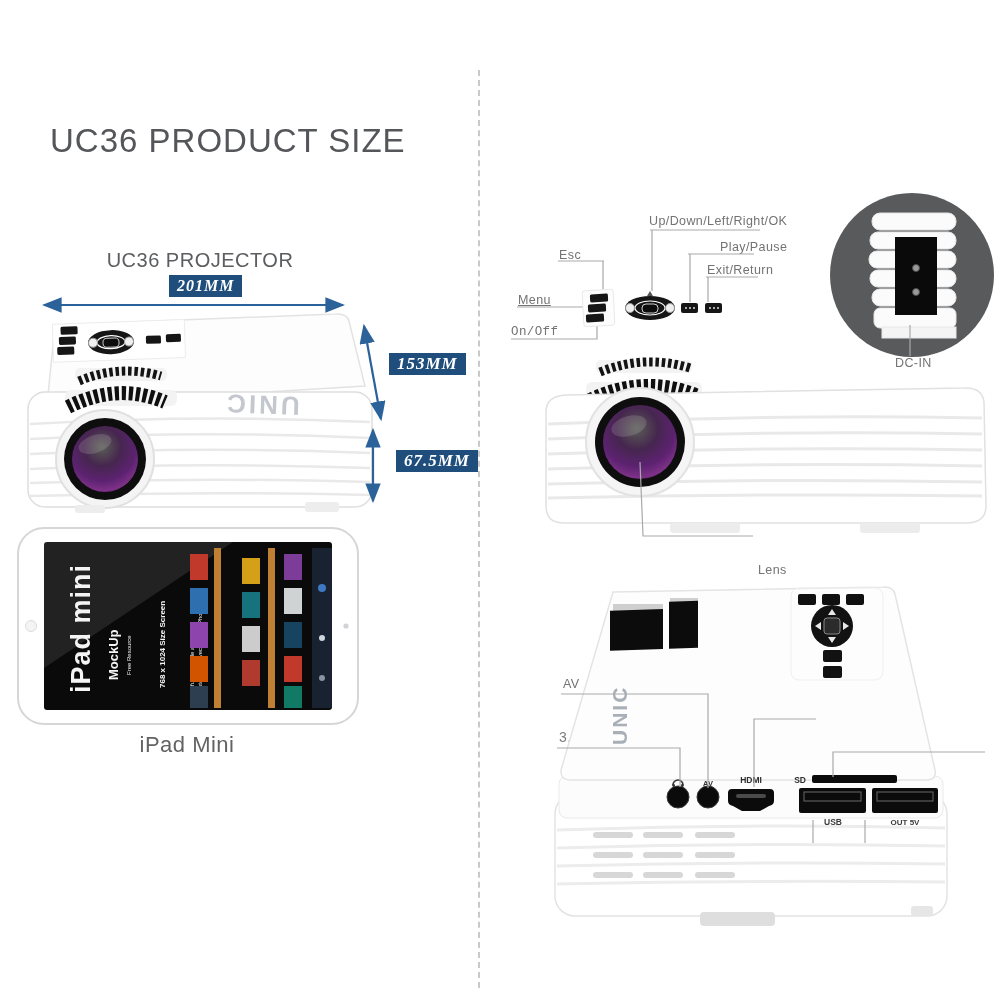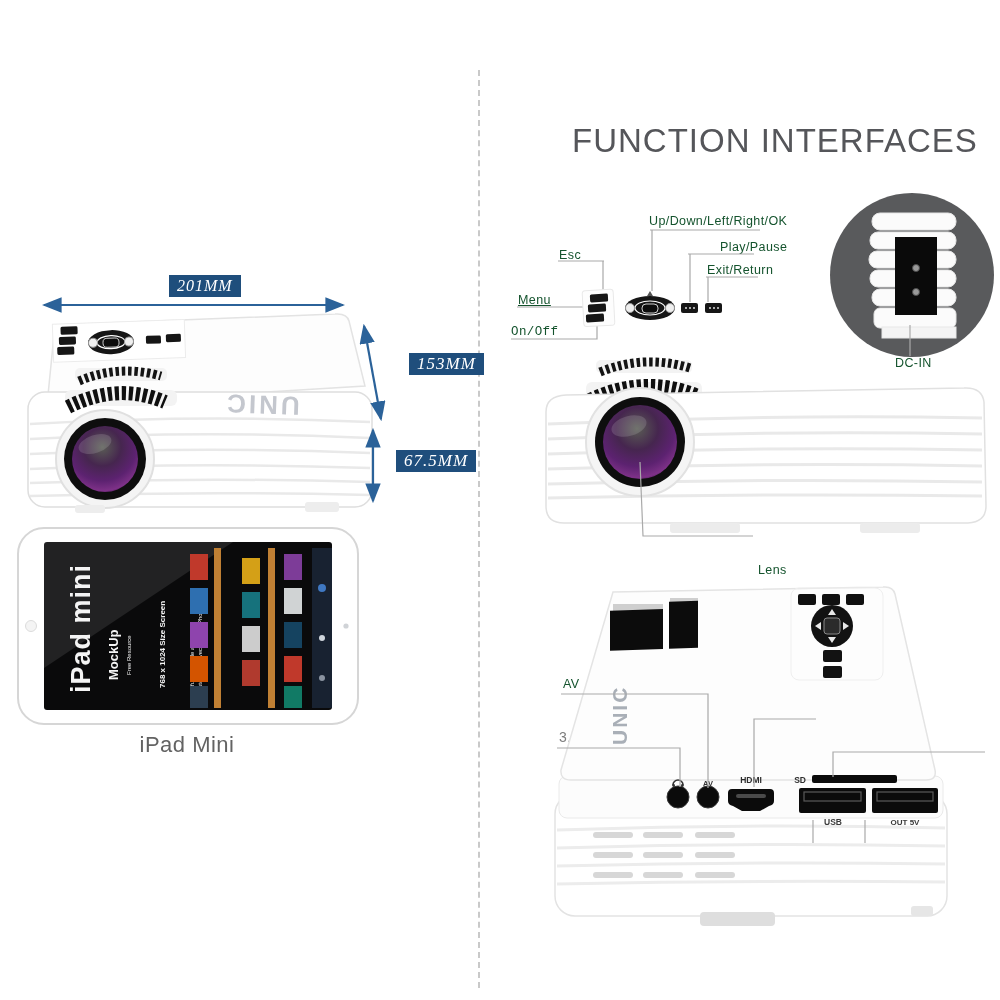--- a/index.html
+++ b/index.html
@@ -3,40 +3,42 @@
 <meta charset="utf-8">
 <style>
   html,body{margin:0;padding:0;background:#fff;}
   #stage{position:relative;width:1000px;height:1000px;background:#ffffff;overflow:hidden;
          font-family:"Liberation Sans",sans-serif;}
   .section-title{position:absolute;font-size:33px;font-weight:400;color:#55565a;
                  letter-spacing:1px;white-space:nowrap;}
   .sub-label{position:absolute;font-size:20px;color:#5c5d60;letter-spacing:.5px;
              white-space:nowrap;text-align:center;}
   .badge{position:absolute;background:#1f4e7c;color:#ffffff;
-         font-family:"Liberation Serif",serif;font-style:italic;font-weight:normal;
+         font-family:"Liberation Serif",serif;font-style:italic;font-weight:bold;
          font-size:16px;line-height:19px;padding:1px 8px 2px;letter-spacing:1px;white-space:nowrap;}
-  .callout{position:absolute;font-size:12.5px;color:#14532d;letter-spacing:.4px;white-space:nowrap;}
+  .callout{position:absolute;font-size:12.5px;color:#737373;letter-spacing:.4px;white-space:nowrap;}
   .caption{position:absolute;font-size:22px;color:#636363;letter-spacing:.5px;
            white-space:nowrap;text-align:center;}
   .divider{position:absolute;left:478px;top:70px;height:918px;width:0;
            border-left:2px dashed #c9c9c9;}
   svg{position:absolute;overflow:visible;}
 </style>
 </head>
 <body>
 
 <div id="stage">
 
   <div class="divider"></div>
 
-
+  <div class="section-title" style="left:50px;top:122px;">UC36 PRODUCT SIZE</div>
+
+  <div class="sub-label" style="left:100px;top:249px;width:200px;">UC36 PROJECTOR</div>
 
   <div class="badge" style="left:169px;top:275px;">201MM</div>
-  <div class="badge" style="left:389px;top:353px;font-size:17px;margin-left:20px;">153MM</div>
+  <div class="badge" style="left:389px;top:353px;font-size:17px;">153MM</div>
   <div class="badge" style="left:396px;top:426px;font-size:17px;margin-top:24px;">67.5MM</div>
 
   <svg style="left:15px;top:302px;width:370px;height:215px;" viewBox="0 0 370 215">
     <defs>
       <radialGradient id="lensG" cx="46%" cy="32%" r="75%">
         <stop offset="0%" stop-color="#5a5d55"></stop>
         <stop offset="38%" stop-color="#46264f"></stop>
         <stop offset="68%" stop-color="#5c2270"></stop>
         <stop offset="88%" stop-color="#7e3188"></stop>
         <stop offset="100%" stop-color="#2c0a36"></stop>
@@ -126,21 +128,20 @@
         <rect x="266" y="60" width="18" height="26" fill="#d0d3d4"></rect>
         <rect x="266" y="94" width="18" height="26" fill="#154360"></rect>
         <rect x="266" y="128" width="18" height="26" fill="#c0392b"></rect>
         <rect x="266" y="158" width="18" height="22" fill="#117a65"></rect>
       </g>
     </g>
   </svg>
 
   <div class="caption" style="left:87px;top:732px;width:200px;">iPad Mini</div>
 
-  <div class="section-title" style="left:572px;top:122px;">FUNCTION INTERFACES</div>
 
   <div class="callout" style="left:649px;top:214px;">Up/Down/Left/Right/OK</div>
   <div class="callout" style="left:690px;top:240px;margin-left:30px;">Play/Pause</div>
   <div class="callout" style="left:707px;top:263px;text-align:right;">Exit/Return</div>
   <div class="callout" style="left:559px;top:248px;">Esc</div>
   <div class="callout" style="left:518px;top:293px;text-decoration:underline;">Menu</div>
   <div class="callout" style="left:511px;top:325px;font-family:Liberation Mono, monospace;">On/Off</div>
   <div class="callout" style="left:895px;top:356px;">DC-IN</div>
   <div class="callout" style="left:758px;top:529px;margin-top:34px;">Lens</div>
 

